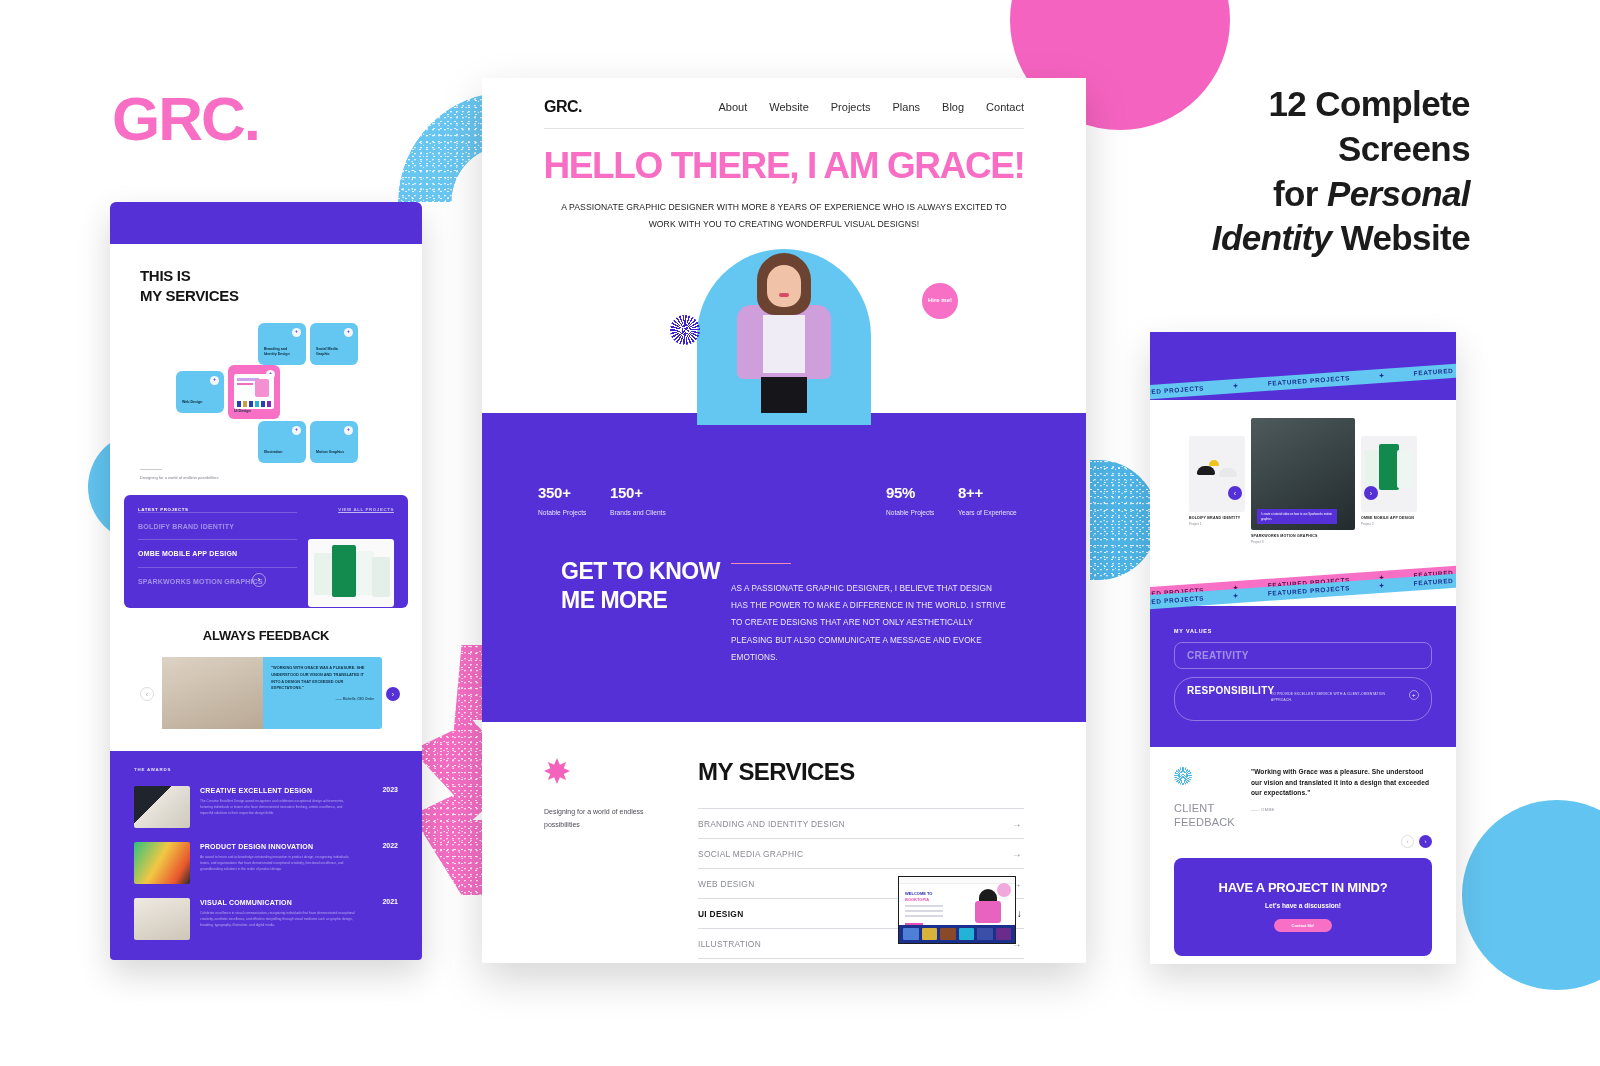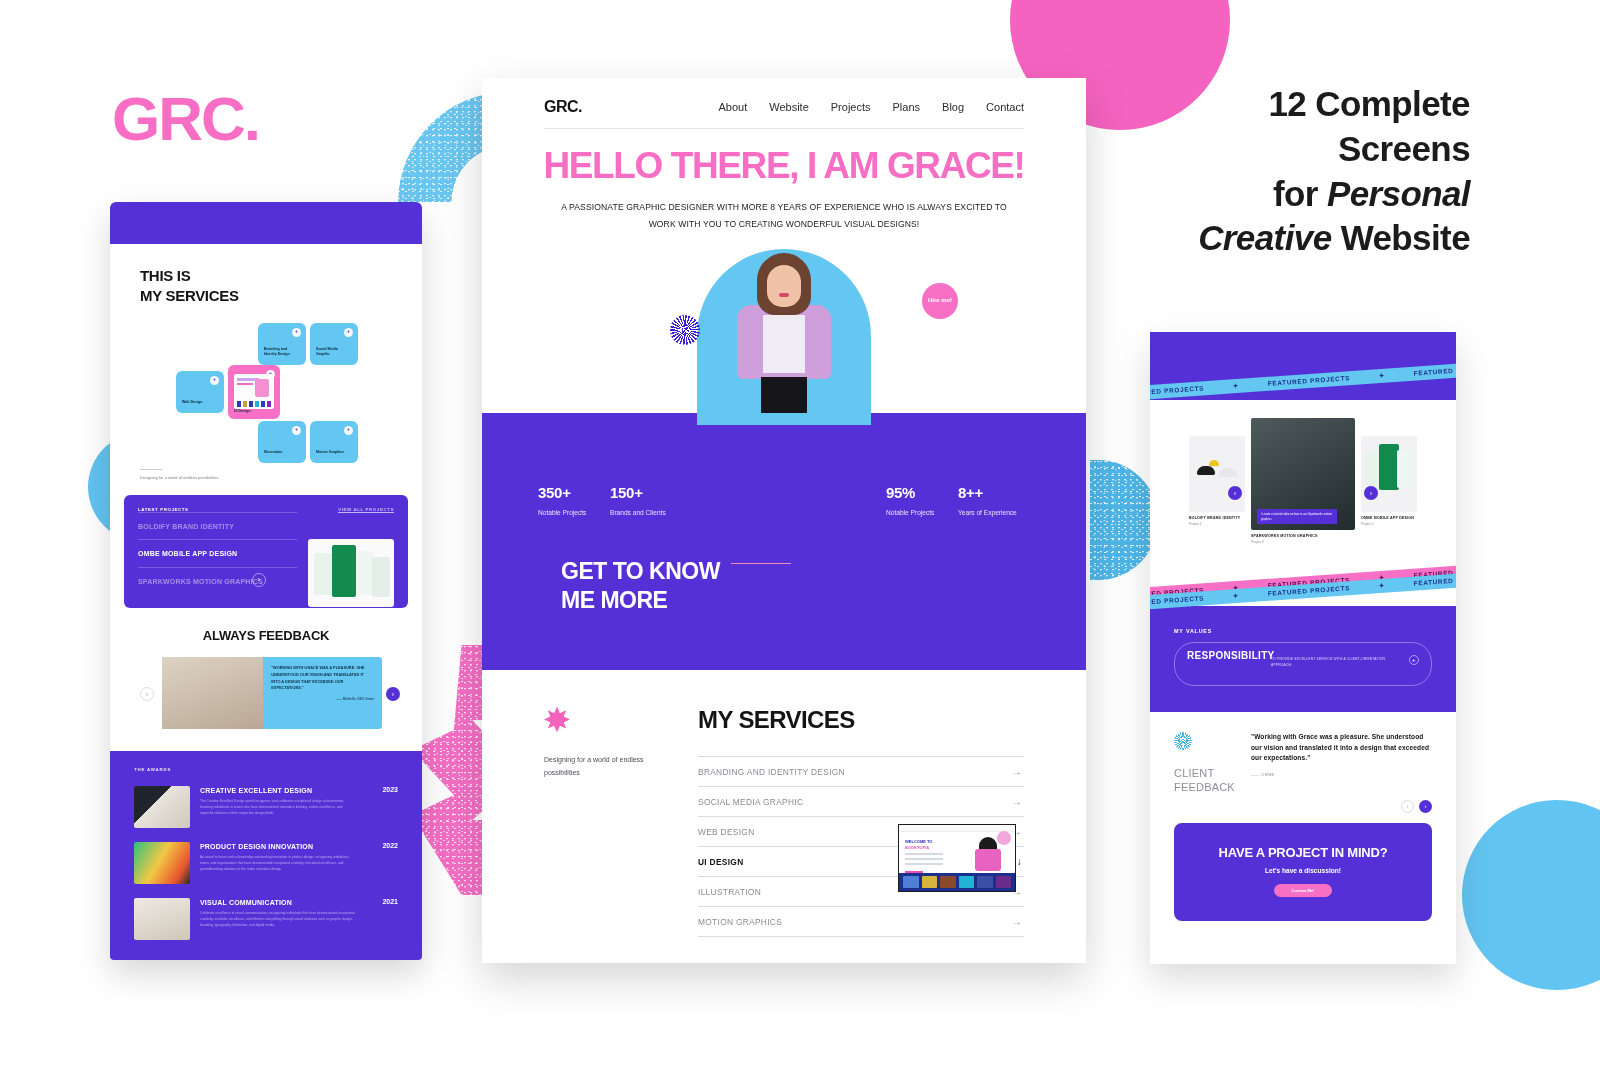--- a/index.html
+++ b/index.html
@@ -337,21 +337,21 @@
   <div class="blob blob-arrow">
       <div class="grain"></div>
     </div>
 
   <div class="brand-mark">GRC.</div>
 
   <div class="promo">
     <span>12 Complete</span><br>
     <span>Screens</span><br>
     <span>for </span><em>Personal</em><br>
-    <em>Creative</em><span> Website</span>
+    <em>Identity</em><span> Website</span>
   </div>
 
   <div class="mock-left">
     <div class="ml-top"></div>
     <div class="ml-body">
       <div class="ml-h1">
         <span>THIS IS</span><br>
         <span>MY SERVICES</span>
       </div>
 
@@ -513,20 +513,21 @@
       <div class="stat">
         <div class="num">8++</div>
         <div class="cap">Years of Experience</div>
       </div>
     </div>
 
     <div class="know-band">
       <div class="know-h">GET TO KNOW ME MORE</div>
       <div class="know-r">
         <div class="know-rule"></div>
+        <div class="know-p">AS A PASSIONATE GRAPHIC DESIGNER, I BELIEVE THAT DESIGN HAS THE POWER TO MAKE A DIFFERENCE IN THE WORLD. I STRIVE TO CREATE DESIGNS THAT ARE NOT ONLY AESTHETICALLY PLEASING BUT ALSO COMMUNICATE A MESSAGE AND EVOKE EMOTIONS.</div>
       </div>
     </div>
 
     <div class="services-sec">
       <div class="svc-left">
         <div class="svc-star"></div>
         <div class="svc-sub">Designing for a world of endless possibilities</div>
       </div>
       <div class="svc-right">
         <div class="svc-h">MY SERVICES</div>
@@ -637,20 +638,21 @@
         <span>FEATURED PROJECTS</span>
         <span>✦</span>
         <span>FEATURED PROJECTS</span>
         <span>✦</span>
         <span>FEATURED PROJECTS</span>
       </div>
     </div>
 
     <div class="values-sec">
       <div class="values-cap">MY VALUES</div>
+      <div class="value-pill">CREATIVITY</div>
       <div class="value-pill active">
         <span>RESPONSIBILITY</span>
         <span class="value-desc">TO PROVIDE EXCELLENT SERVICE WITH A CLIENT-ORIENTATION APPROACH.</span>
         <span class="value-plus">+</span>
       </div>
     </div>
 
     <div class="rfb">
       <div>
         <div class="rfb-burst"></div>

